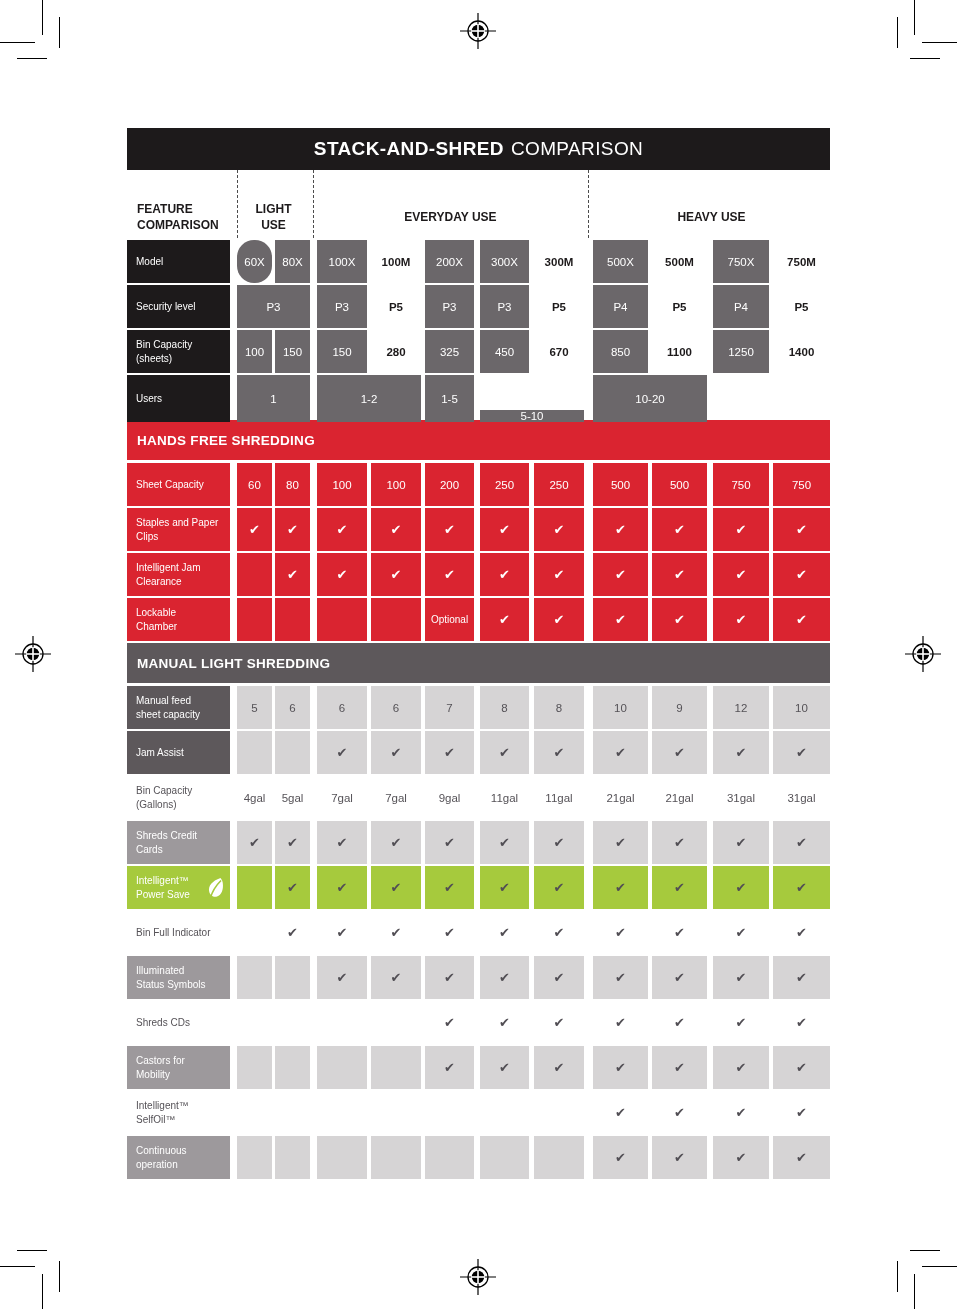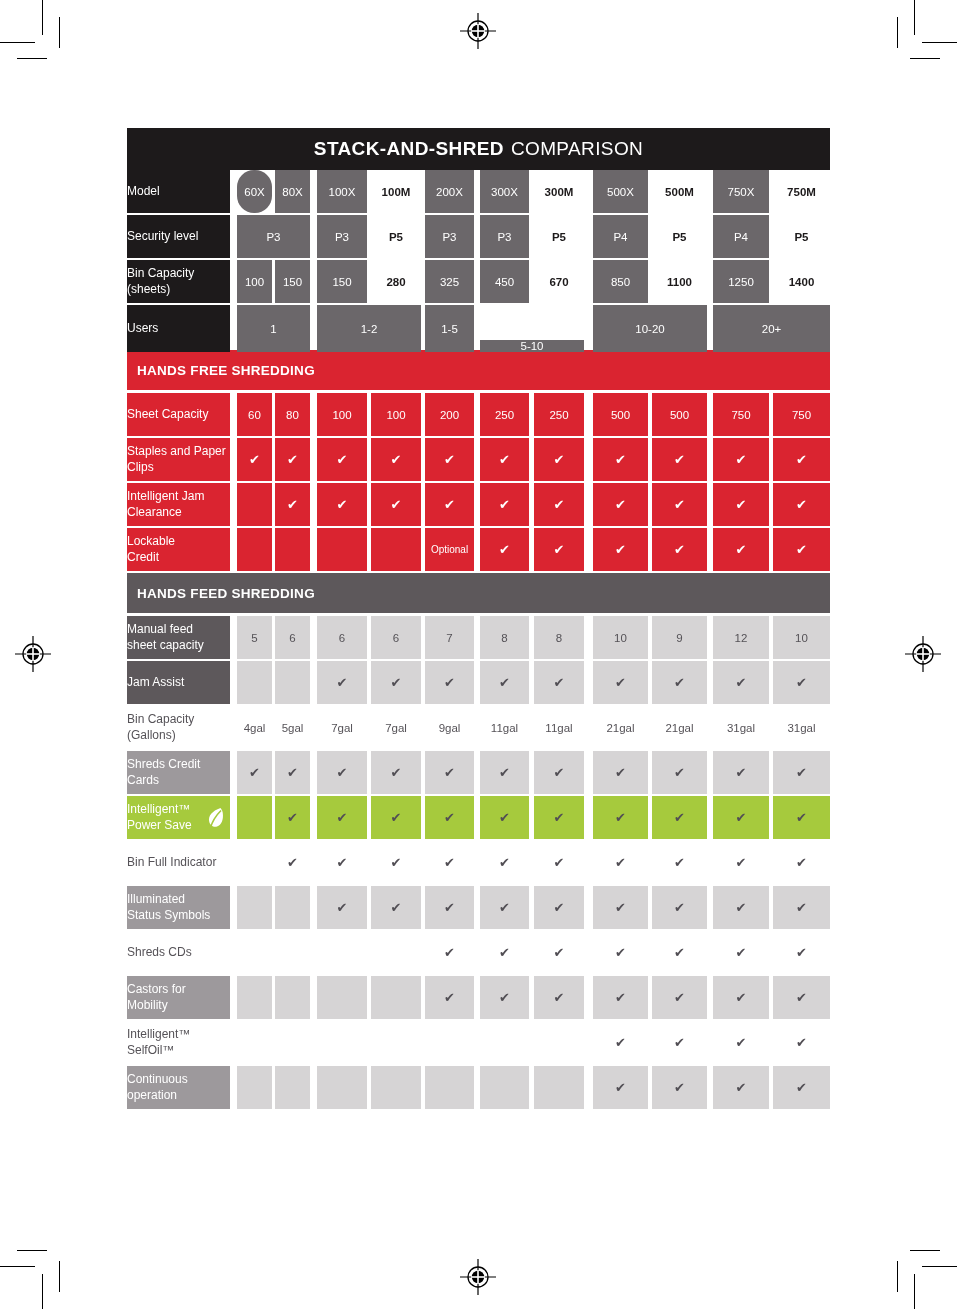--- a/index.html
+++ b/index.html
@@ -22,21 +22,21 @@
   .titlebar .r{font-weight:normal;margin-left:7px;}
 
   .colhead{position:relative;height:68px;margin-bottom:2px;}
   .dash{position:absolute;top:0;height:68px;width:0;border-left:1px dashed #4c4c4c;}
   .ghead{position:absolute;top:30px;height:36px;display:flex;align-items:center;justify-content:center;
          text-align:center;font-weight:bold;font-size:12px;line-height:1.3;color:#1d1a1b;white-space:pre-line;}
   .ghead.featcomp{justify-content:flex-start;text-align:left;}
 
   .row{display:grid;grid-template-columns:var(--tracks);height:43px;margin-bottom:2px;}
   .rlabel{grid-column:1/2;display:flex;flex-direction:column;justify-content:center;
-          padding-left:0;font-size:12px;line-height:1.32;white-space:pre-line;position:relative;}
+          padding-left:9px;font-size:10px;line-height:1.32;white-space:pre-line;position:relative;}
   .cell{display:flex;align-items:center;justify-content:center;font-size:11.5px;}
 
   .row.spec .rlabel,.row.users .rlabel{background:#1d1a1b;color:#fff;}
   .cell.dark{background:#6b676a;color:#fff;}
   .cell.light{color:#1d1a1b;font-weight:bold;}
   .row.users .cell{background:#6b676a;color:#fff;}
 
   .row.red .rlabel{background:#da2430;color:#fff;}
   .row.red .cell{background:#da2430;color:#fff;}
 
@@ -101,20 +101,31 @@
     <line x1="18" y1="11" x2="18" y2="25" stroke="#fff" stroke-width="1.6"></line>
   </svg>
 
   <div class="sheet">
 
     <div class="titlebar">
       <span class="b">STACK-AND-SHRED</span>
       <span class="r">COMPARISON</span>
     </div>
 
+    <div class="colhead">
+      <div class="dash" style="left:110px"></div>
+      <div class="dash" style="left:186px"></div>
+      <div class="dash" style="left:461px"></div>
+      <div class="ghead featcomp" style="left:10px;width:110px">FEATURE
+COMPARISON</div>
+      <div class="ghead" style="left:110px;width:73px">LIGHT
+USE</div>
+      <div class="ghead" style="left:190px;width:267px">EVERYDAY USE</div>
+      <div class="ghead" style="left:466px;width:237px">HEAVY USE</div>
+    </div>
 
     <div id="table-body">
         <div class="row spec">
           <div class="rlabel">Model</div>
           <div class="cell dark" style="grid-column: 3 / 4; border-radius: 17px;">60X</div>
           <div class="cell dark" style="grid-column: 5 / 6;">80X</div>
           <div class="cell dark" style="grid-column: 7 / 8;">100X</div>
           <div class="cell light" style="grid-column: 9 / 10;">100M</div>
           <div class="cell dark" style="grid-column: 11 / 12;">200X</div>
           <div class="cell dark" style="grid-column: 13 / 14;">300X</div>
@@ -152,21 +163,20 @@
           <div class="cell dark" style="grid-column: 21 / 22;">1250</div>
           <div class="cell light" style="grid-column: 23 / 24;">1400</div>
         </div>
         <div class="row users">
           <div class="rlabel">Users</div>
           <div class="cell" style="grid-column: 3 / 6;">1</div>
           <div class="cell" style="grid-column: 7 / 10;">1-2</div>
           <div class="cell" style="grid-column: 11 / 12;">1-5</div>
           <div class="cell" style="grid-column: 13 / 16; margin-top: 35px;">5-10</div>
           <div class="cell" style="grid-column: 17 / 20;">10-20</div>
-          <div class="cell" style="grid-column: 21 / 24;">20+</div>
         </div>
         <div class="banner red">HANDS FREE SHREDDING</div>
         <div class="row red">
           <div class="rlabel">Sheet Capacity</div>
           <div class="cell" style="grid-column: 3 / 4;">60</div>
           <div class="cell" style="grid-column: 5 / 6;">80</div>
           <div class="cell" style="grid-column: 7 / 8;">100</div>
           <div class="cell" style="grid-column: 9 / 10;">100</div>
           <div class="cell" style="grid-column: 11 / 12;">200</div>
           <div class="cell" style="grid-column: 13 / 14;">250</div>
@@ -201,34 +211,34 @@
           <div class="cell check" style="grid-column: 11 / 12;">✔</div>
           <div class="cell check" style="grid-column: 13 / 14;">✔</div>
           <div class="cell check" style="grid-column: 15 / 16;">✔</div>
           <div class="cell check" style="grid-column: 17 / 18;">✔</div>
           <div class="cell check" style="grid-column: 19 / 20;">✔</div>
           <div class="cell check" style="grid-column: 21 / 22;">✔</div>
           <div class="cell check" style="grid-column: 23 / 24;">✔</div>
         </div>
         <div class="row red">
           <div class="rlabel">Lockable
-Credit</div>
+Chamber</div>
           <div class="cell" style="grid-column: 3 / 4;"></div>
           <div class="cell" style="grid-column: 5 / 6;"></div>
           <div class="cell" style="grid-column: 7 / 8;"></div>
           <div class="cell" style="grid-column: 9 / 10;"></div>
           <div class="cell small" style="grid-column: 11 / 12;">Optional</div>
           <div class="cell check" style="grid-column: 13 / 14;">✔</div>
           <div class="cell check" style="grid-column: 15 / 16;">✔</div>
           <div class="cell check" style="grid-column: 17 / 18;">✔</div>
           <div class="cell check" style="grid-column: 19 / 20;">✔</div>
           <div class="cell check" style="grid-column: 21 / 22;">✔</div>
           <div class="cell check" style="grid-column: 23 / 24;">✔</div>
         </div>
-        <div class="banner dark">HANDS FEED SHREDDING</div>
+        <div class="banner dark">MANUAL LIGHT SHREDDING</div>
         <div class="row darklabel">
           <div class="rlabel">Manual feed
 sheet capacity</div>
           <div class="cell" style="grid-column: 3 / 4;">5</div>
           <div class="cell" style="grid-column: 5 / 6;">6</div>
           <div class="cell" style="grid-column: 7 / 8;">6</div>
           <div class="cell" style="grid-column: 9 / 10;">6</div>
           <div class="cell" style="grid-column: 11 / 12;">7</div>
           <div class="cell" style="grid-column: 13 / 14;">8</div>
           <div class="cell" style="grid-column: 15 / 16;">8</div>

